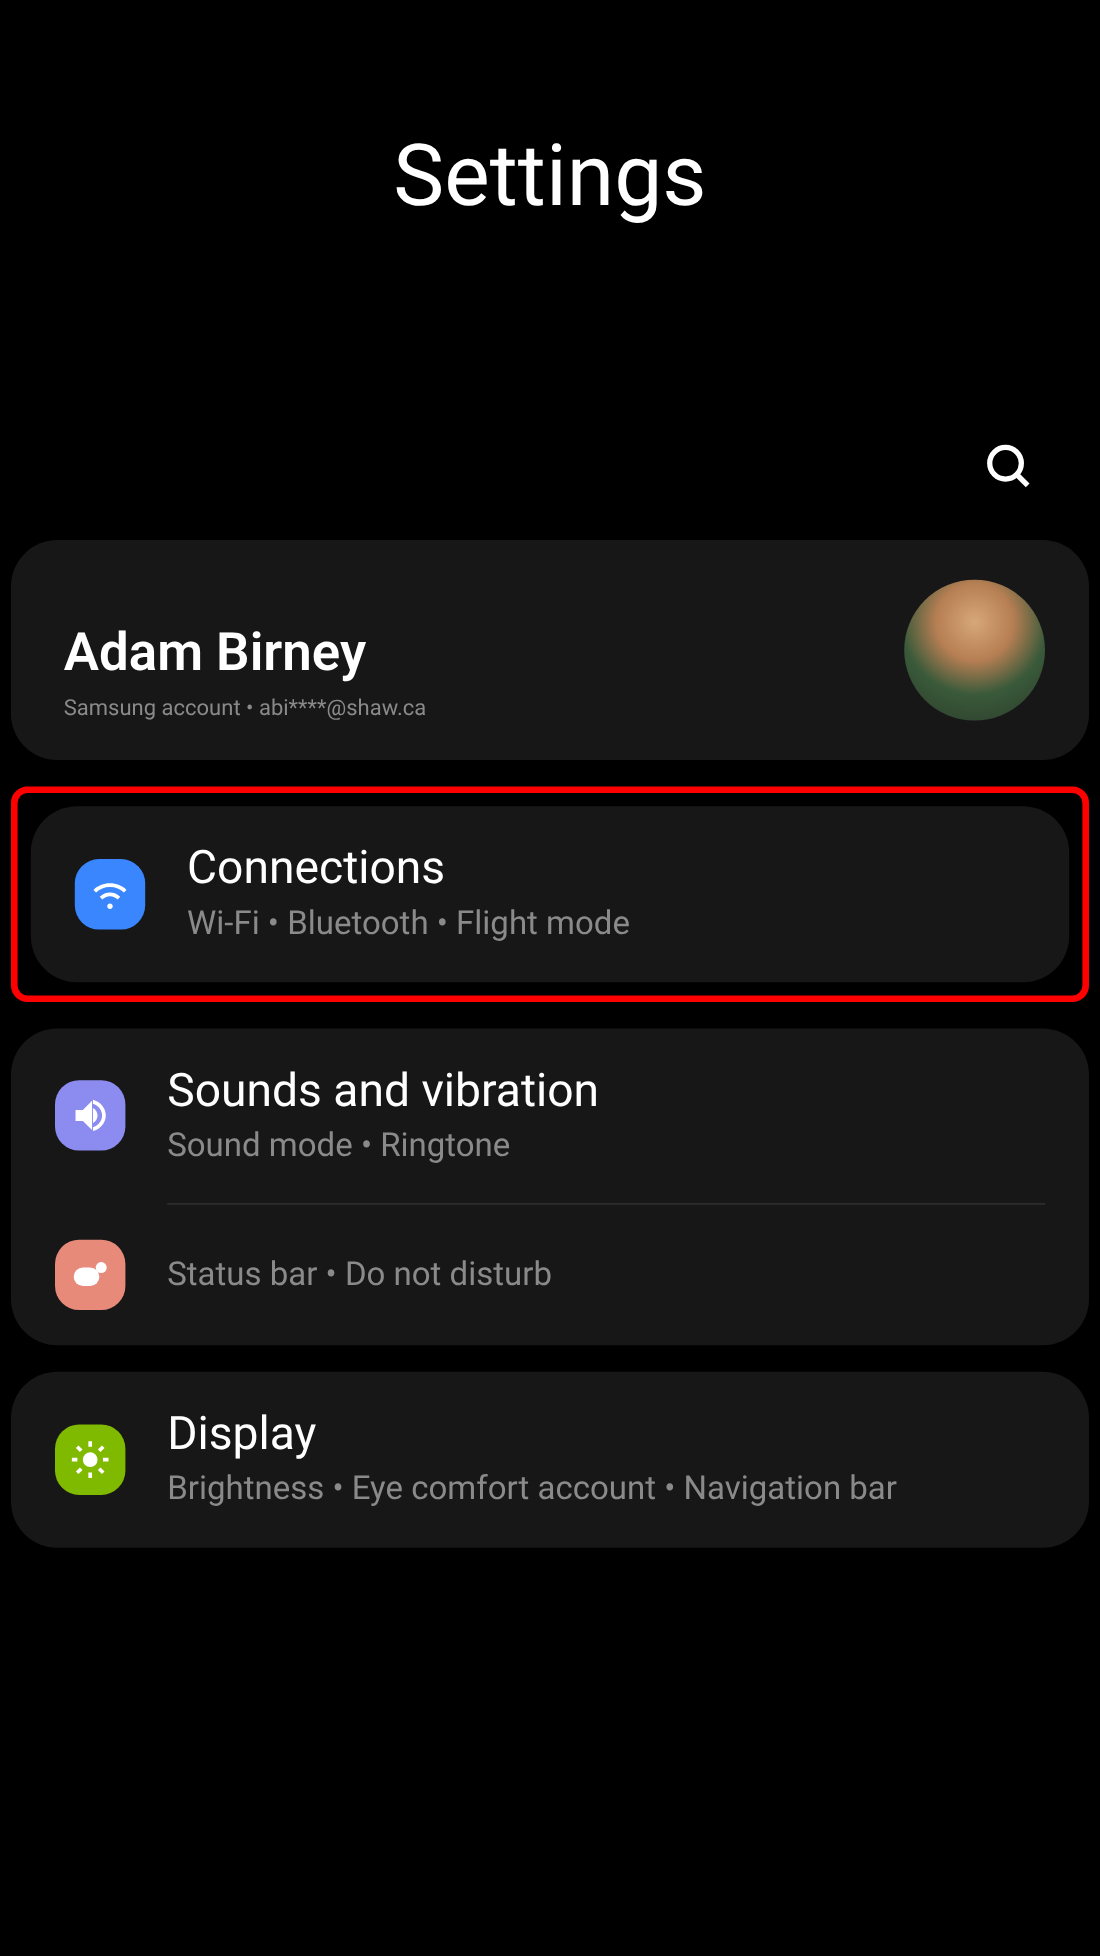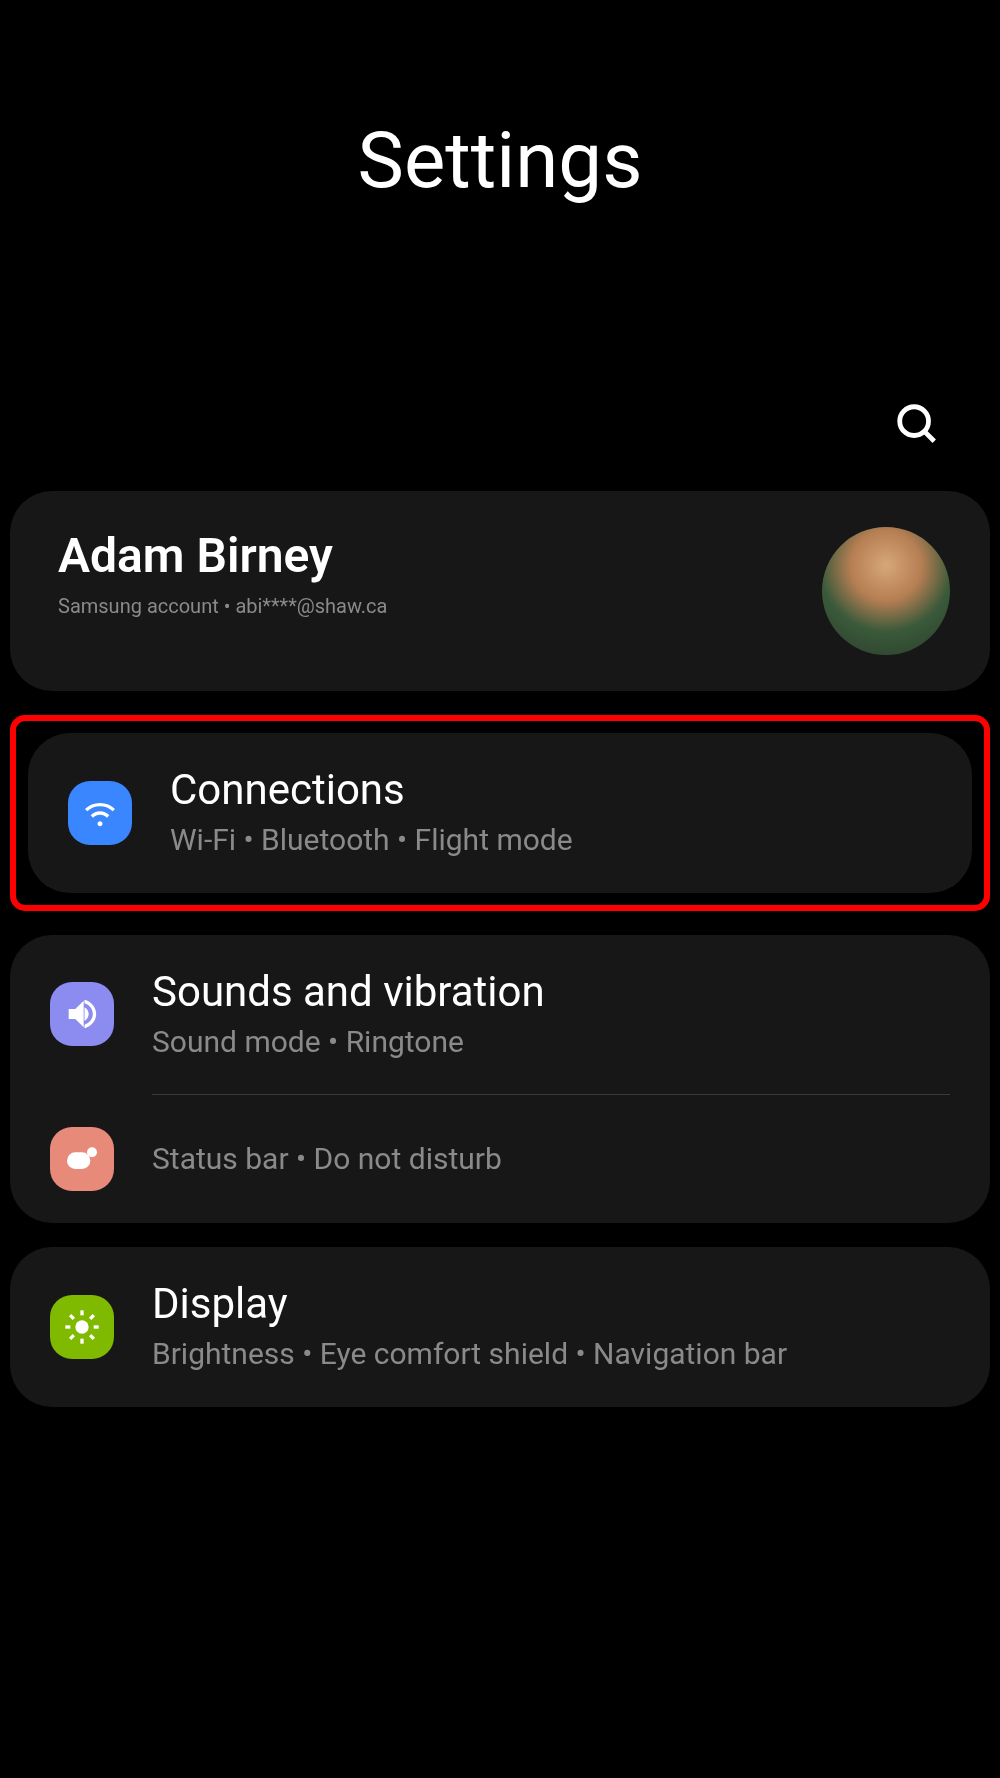--- a/index.html
+++ b/index.html
@@ -38,21 +38,21 @@
   .content {
     padding: 0 10px;
   }
   .card {
     background: #171717;
     border-radius: 42px;
     margin-bottom: 24px;
   }
   .account-card {
     display: flex;
-    align-items: flex-start;
+    align-items: flex-end;
     justify-content: space-between;
     padding: 36px 40px 36px 48px;
   }
   .account-info { flex: 1; }
   .account-name {
     font-size: 48px;
     font-weight: 600;
     color: #ffffff;
     margin-bottom: 10px;
   }
@@ -197,18 +197,18 @@
               <line x1="19" y1="12" x2="22" y2="12"></line>
               <line x1="4.9" y1="4.9" x2="7.1" y2="7.1"></line>
               <line x1="16.9" y1="16.9" x2="19.1" y2="19.1"></line>
               <line x1="4.9" y1="19.1" x2="7.1" y2="16.9"></line>
               <line x1="16.9" y1="7.1" x2="19.1" y2="4.9"></line>
             </g>
           </svg>
       </div>
       <div class="setting-text">
         <div class="setting-title">Display</div>
-        <div class="setting-sub">Brightness  •  Eye comfort shield  •  Navigation bar</div>
+        <div class="setting-sub">Brightness  •  Eye comfort account  •  Navigation bar</div>
       </div>
     </div>
   </div>
 
 </div>
 
 </body></html>

